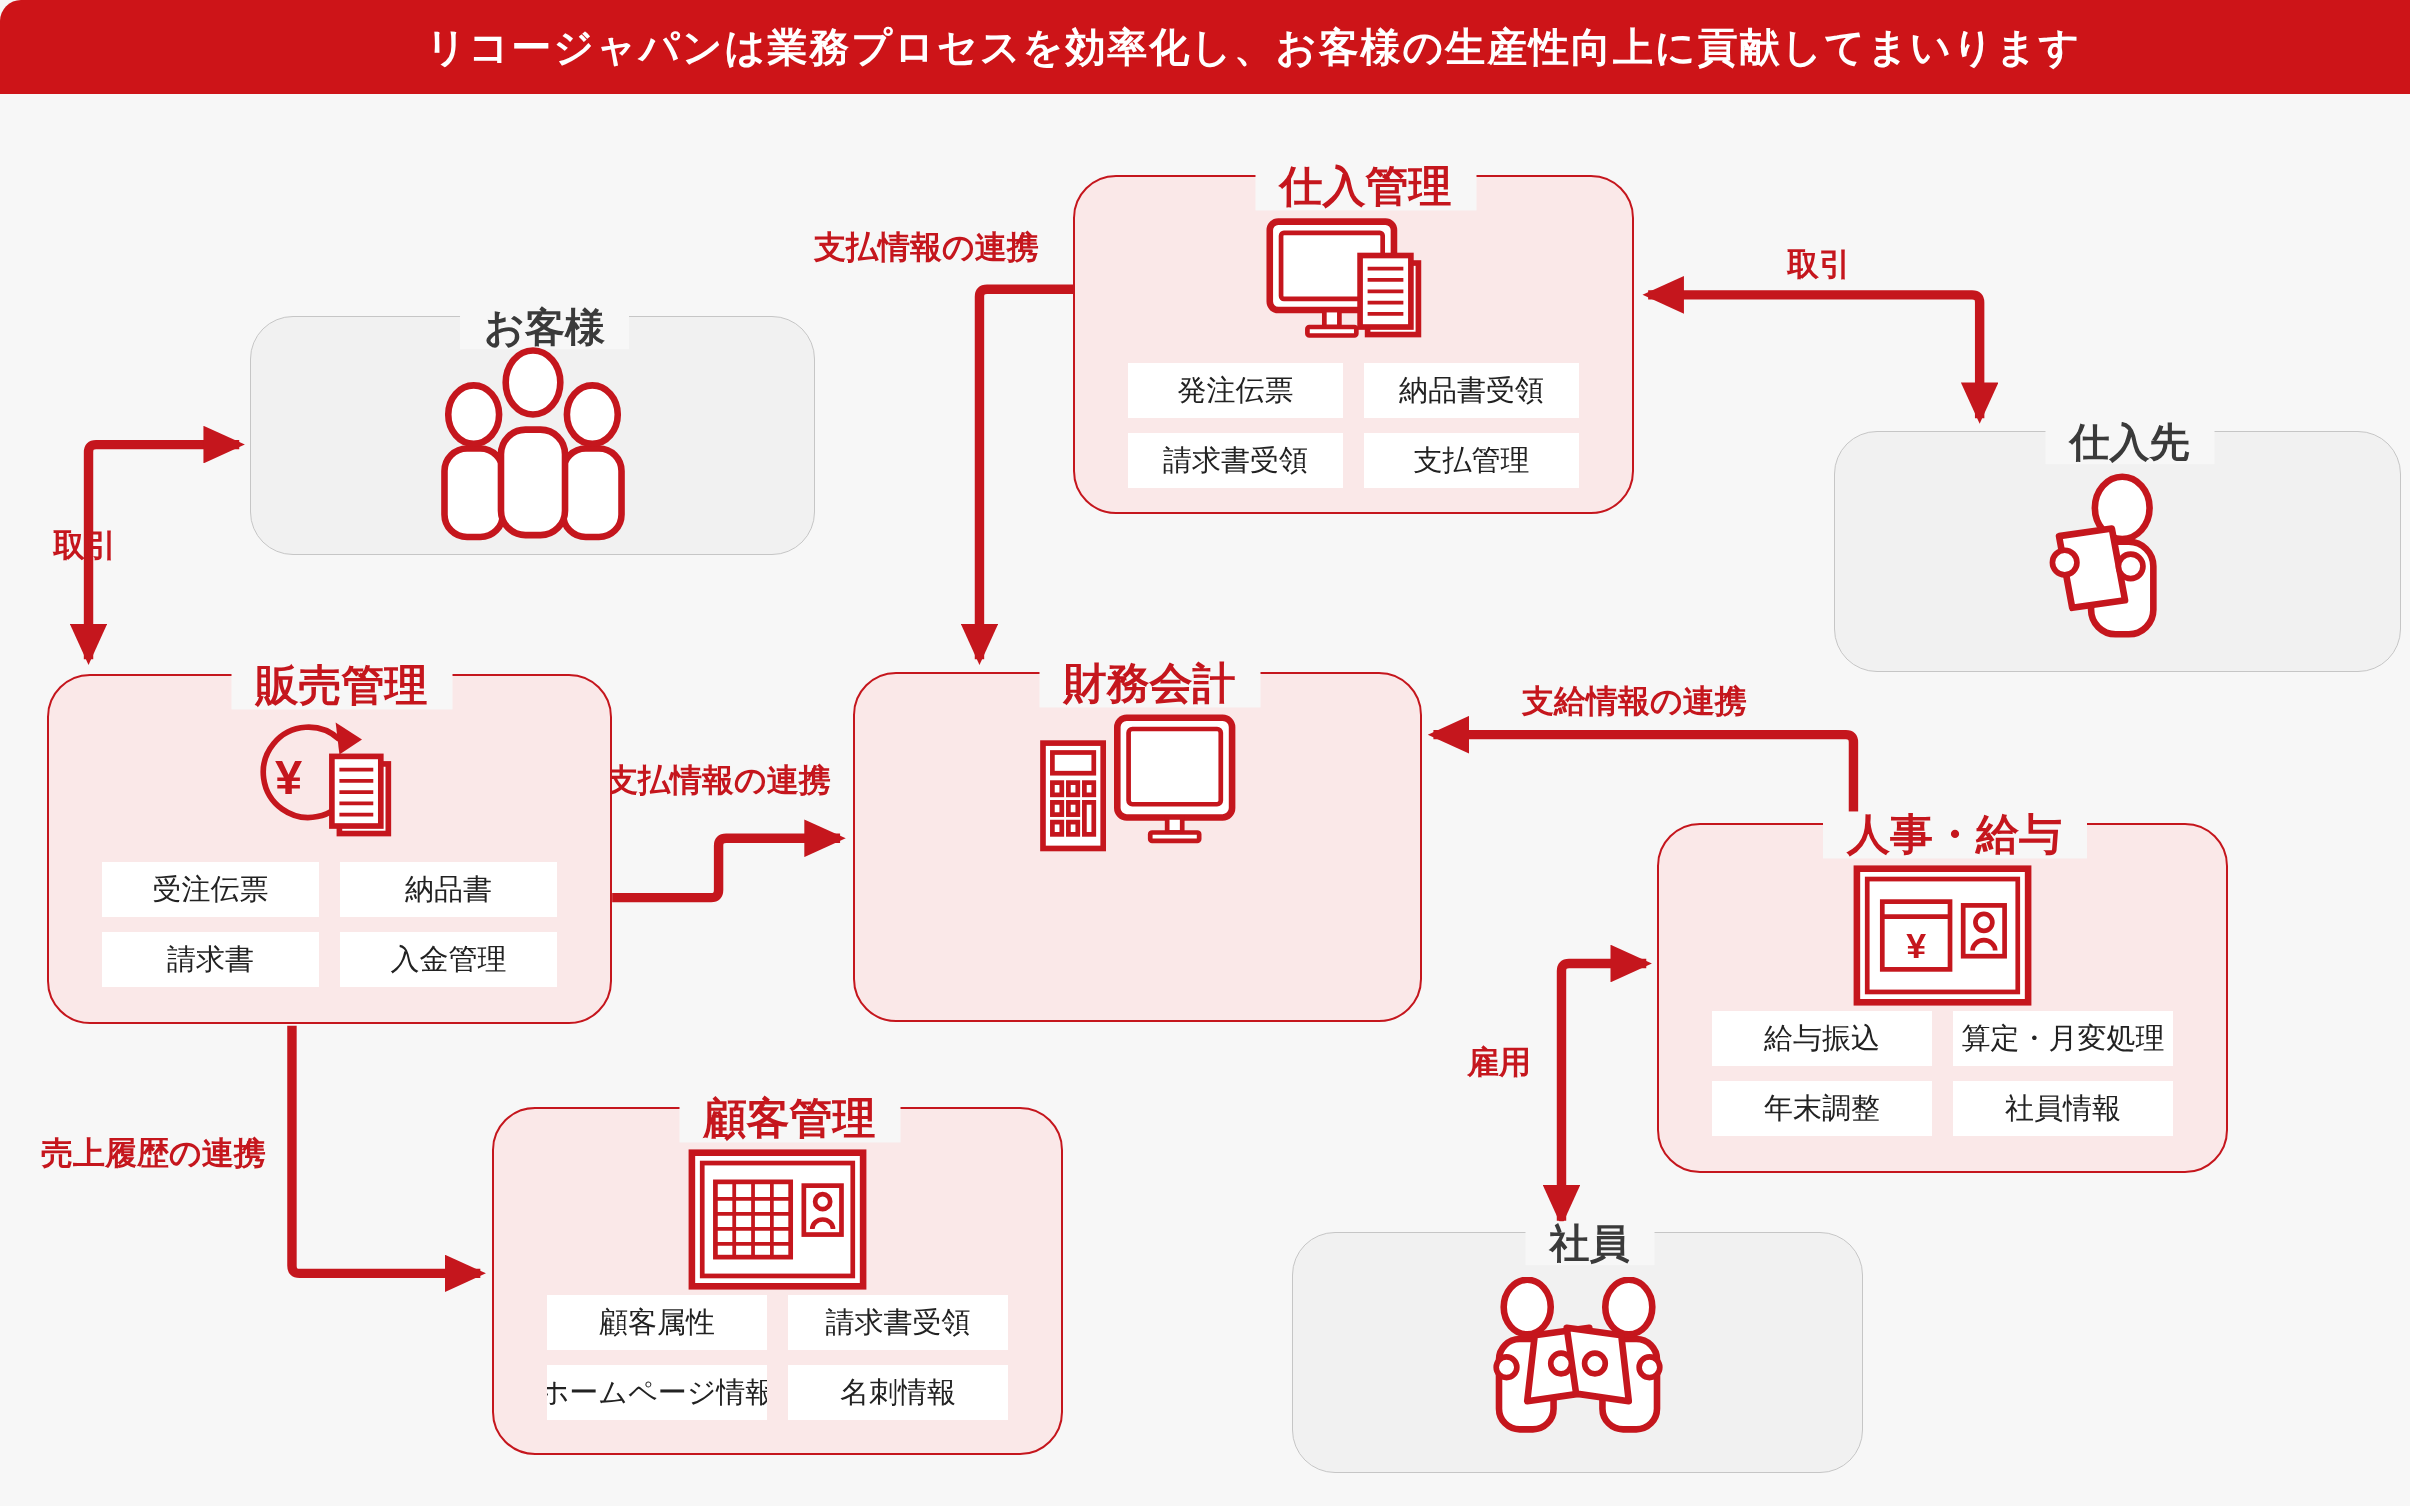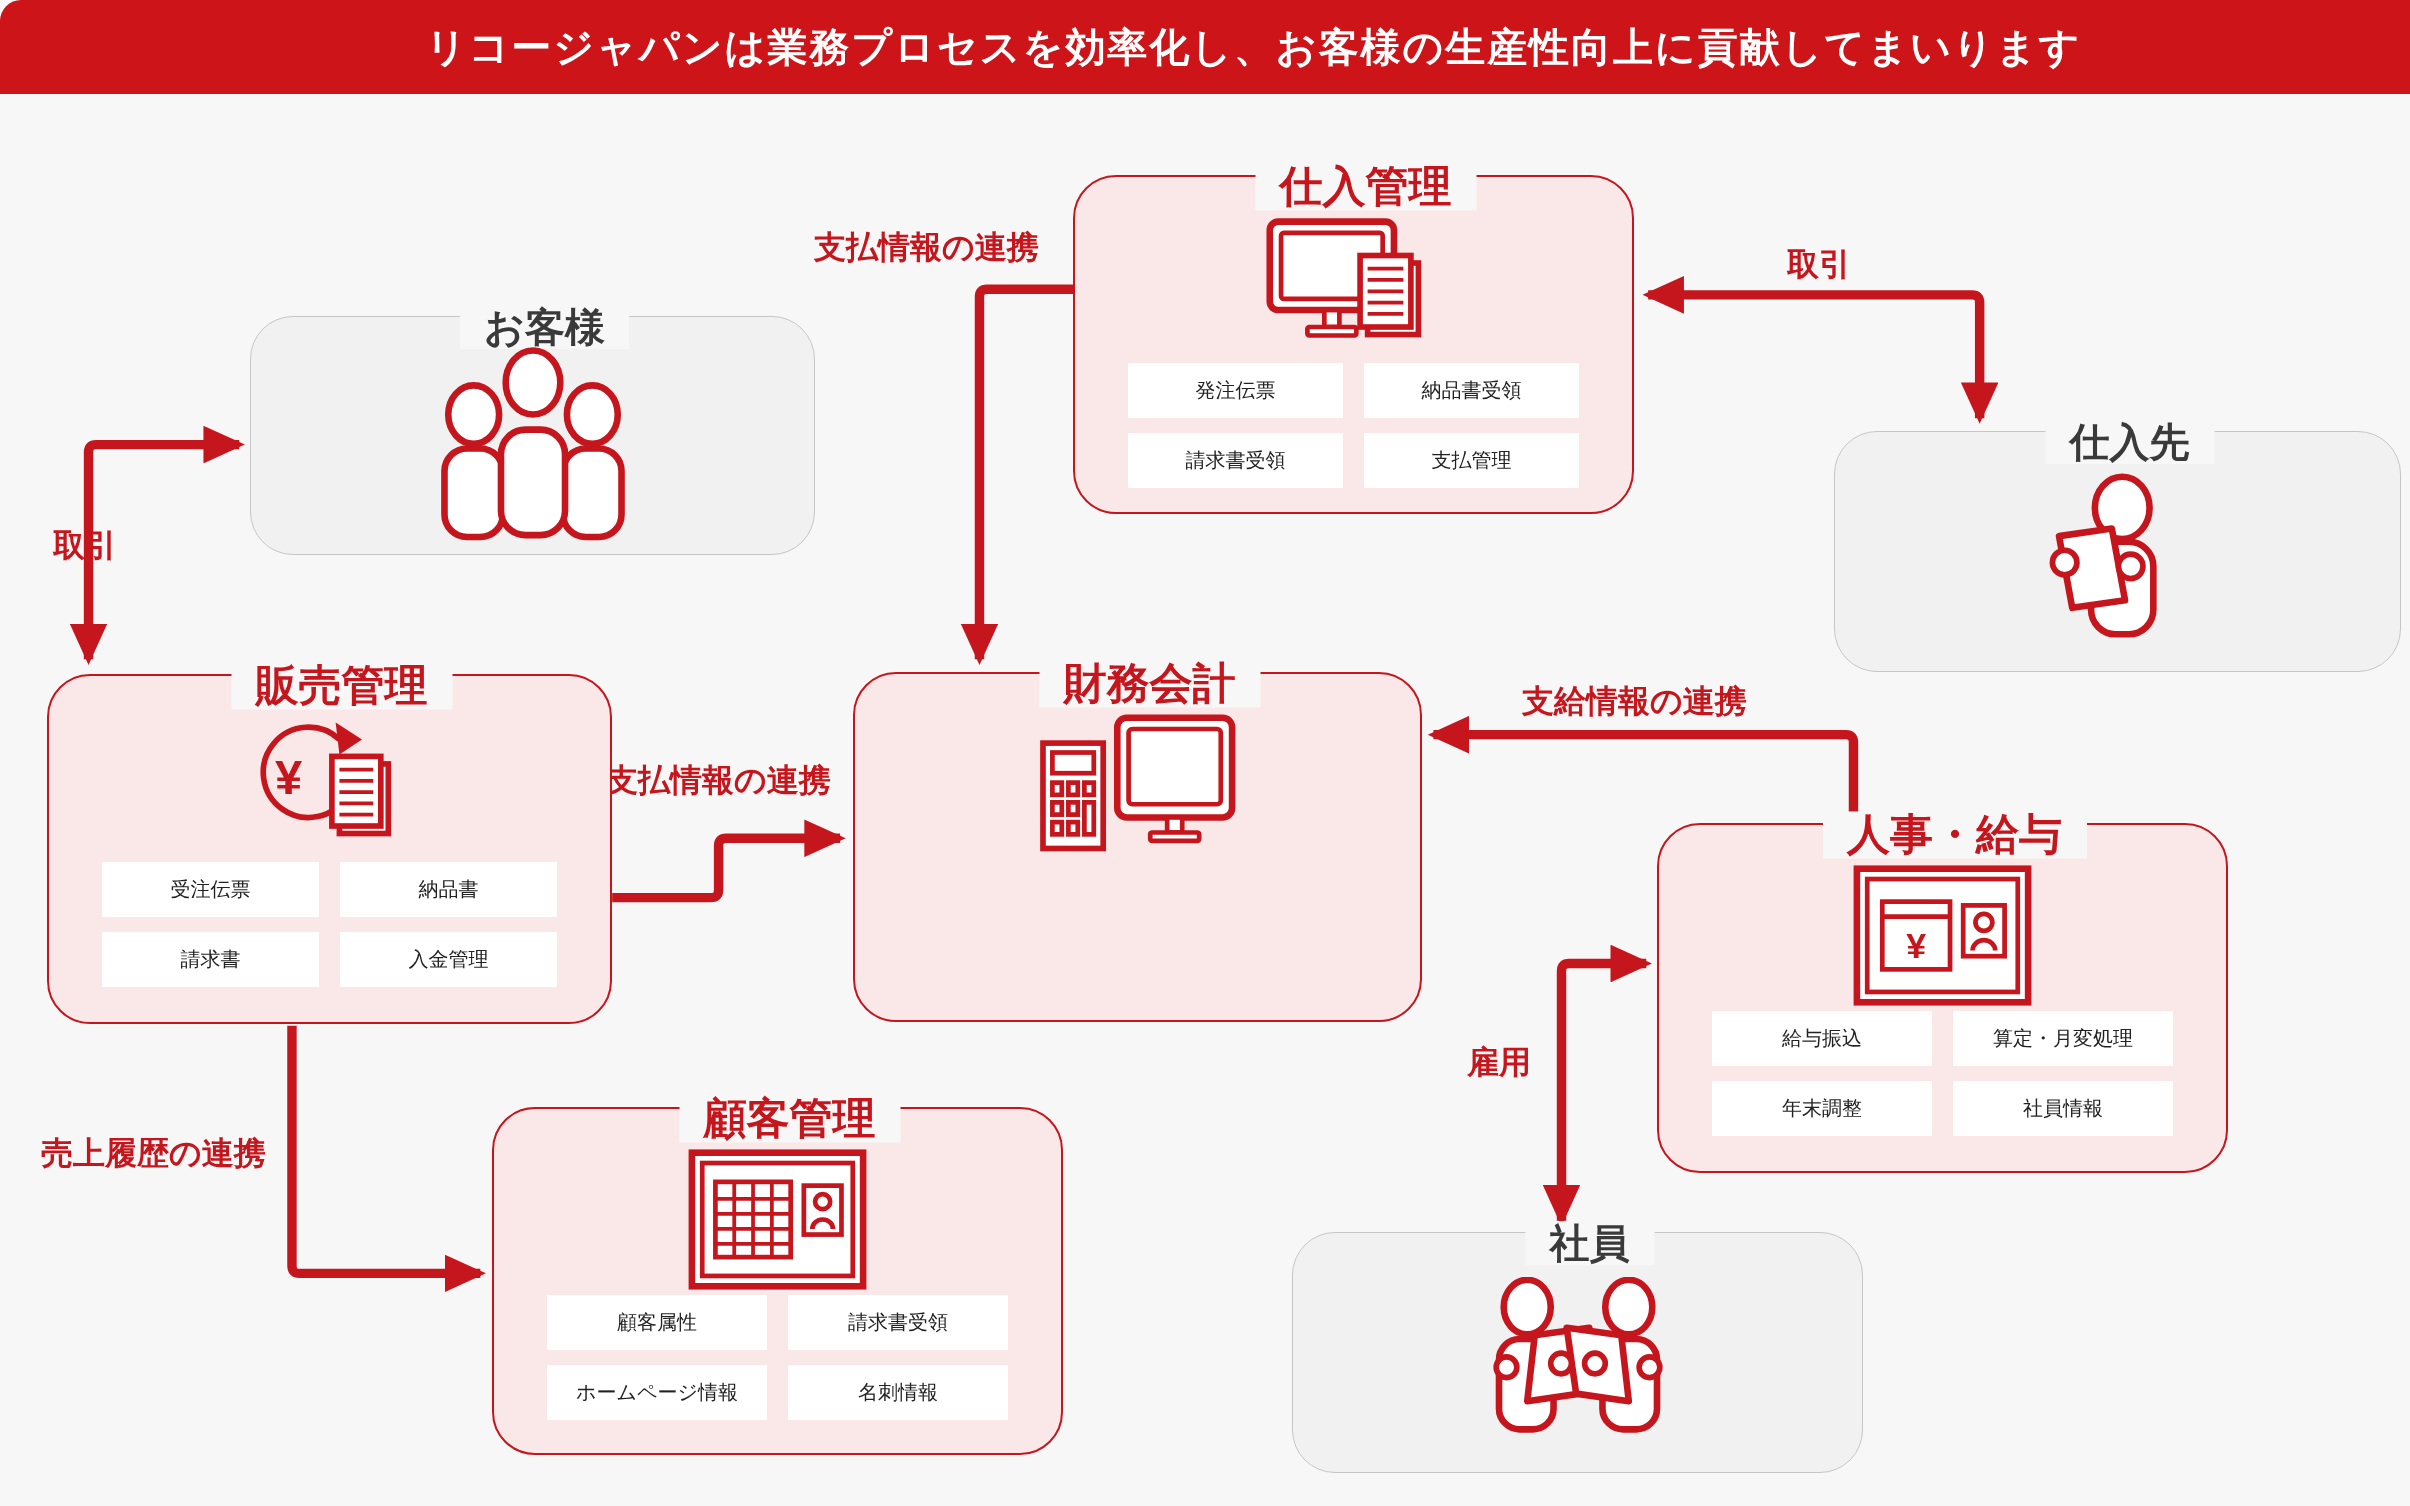--- a/index.html
+++ b/index.html
@@ -33,21 +33,21 @@
     position:absolute;left:0;right:0;top:36px;height:149px;
     display:flex;align-items:center;justify-content:center;
   }
   .external .node-icon{top:43px;height:160px;}
   .chips{
     position:absolute;left:53px;right:53px;top:186px;margin:0;padding:0;
     list-style:none;display:grid;grid-template-columns:1fr 1fr;gap:15px 21px;
   }
   .chips li{
     background:#ffffff;height:55px;display:flex;align-items:center;justify-content:center;
-    font-size:20px;color:#222222;white-space:nowrap;overflow:hidden;
+    font-size:29px;color:#222222;white-space:nowrap;overflow:hidden;
   }
   
   svg.edges{position:absolute;left:0;top:0;pointer-events:none;}
   .edge-label{
     position:absolute;color:#c5161d;font-size:32px;font-weight:bold;white-space:nowrap;
   }
   .icon-svg{display:block;}
 </style>
 </head>
 <body>

